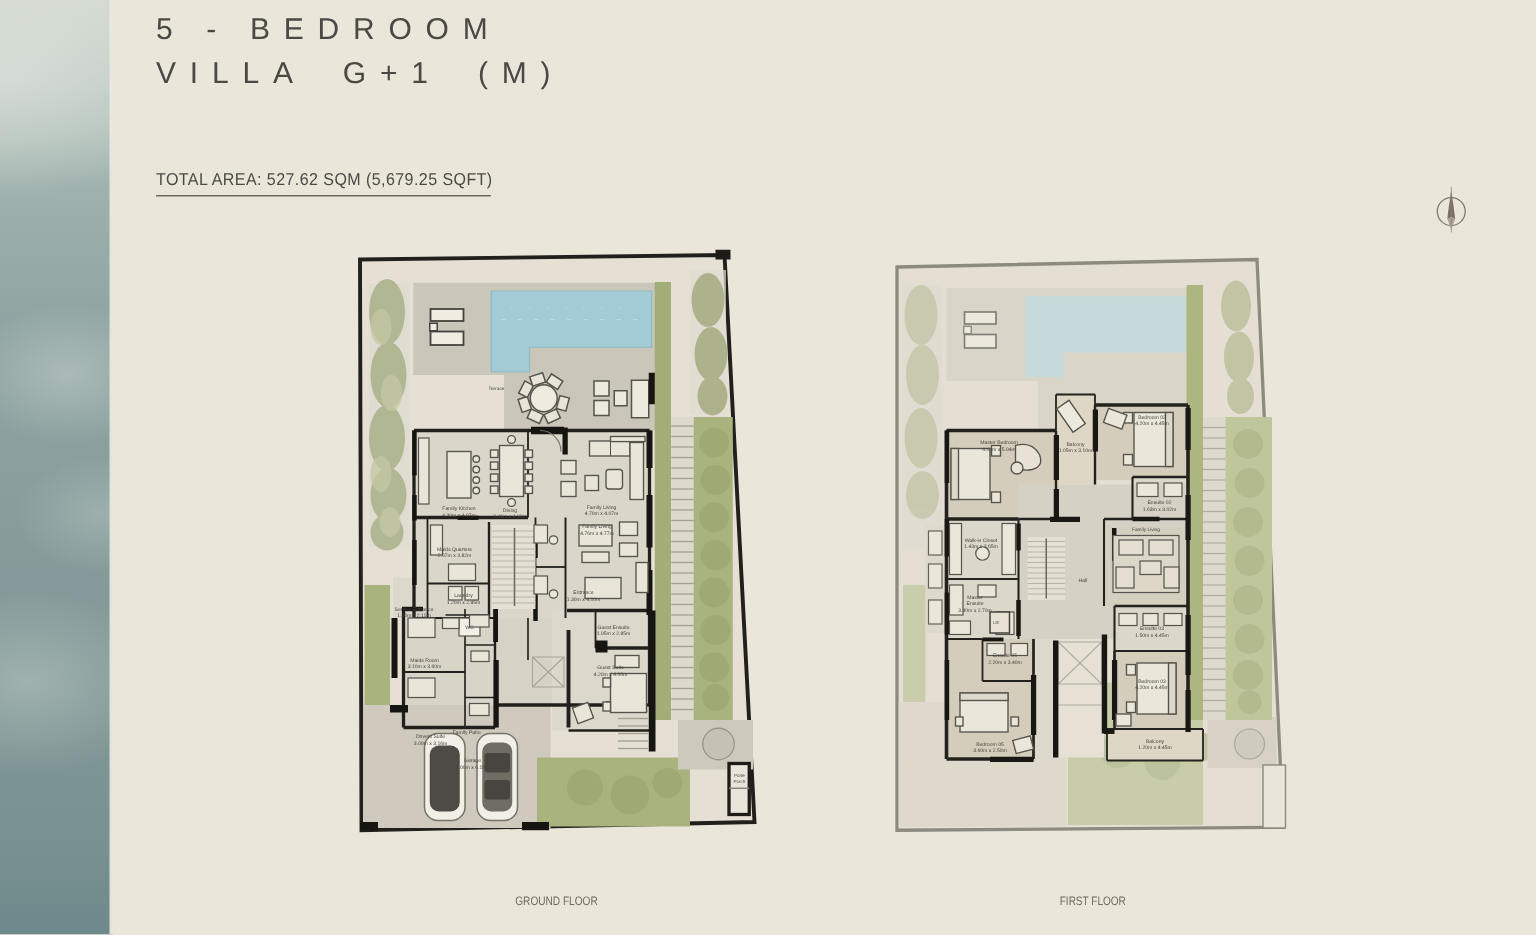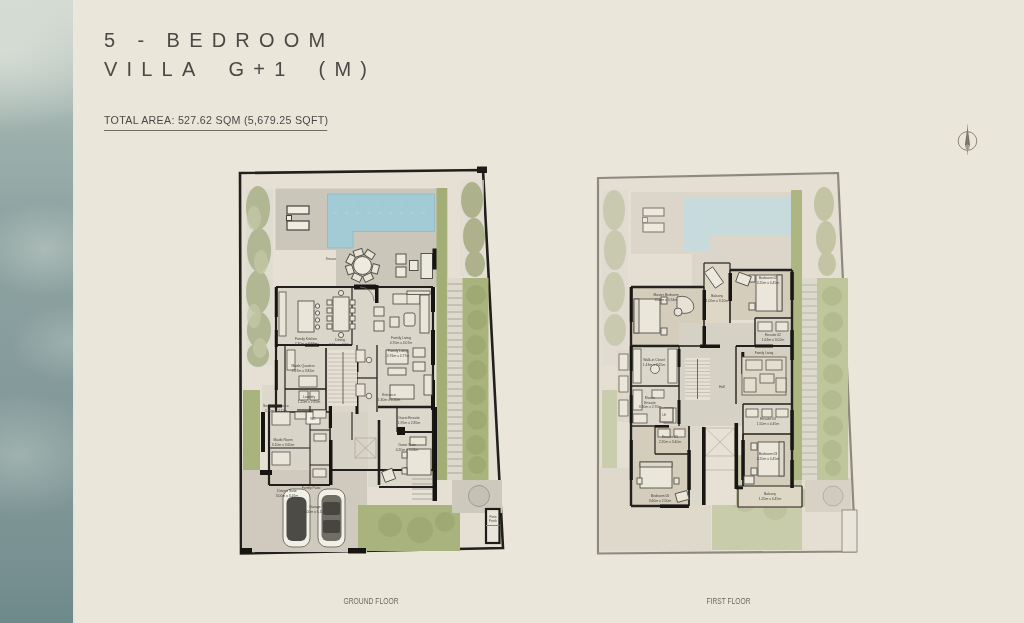--- a/index.html
+++ b/index.html
@@ -15,21 +15,21 @@
     linear-gradient(180deg, rgba(226,231,223,.5) 0%, rgba(226,231,223,0) 20%),
     radial-gradient(95px 65px at 60% 40%, rgba(206,216,208,.45), rgba(206,216,208,0) 72%),
     radial-gradient(130px 85px at 25% 73%, rgba(201,213,205,.42), rgba(201,213,205,0) 72%),
     radial-gradient(160px 110px at 5% 8%, rgba(228,233,225,.55), rgba(228,233,225,0) 75%),
     radial-gradient(80px 55px at 90% 55%, rgba(196,209,203,.35), rgba(196,209,203,0) 70%),
     linear-gradient(180deg, #c2cbc1 0%, #b2c0ba 10%, #9cafab 22%, #90a5a3 34%, #8aa09f 48%, #859b9b 62%, #809797 76%, #7b9294 88%, #6e898b 100%);">
 </div>
 
 <div class="abs" style="left:73px;top:0;width:3px;height:623px;background:linear-gradient(90deg,rgba(235,235,228,.9),rgba(235,230,218,1));"></div>
 
-<div class="abs" style="left:104px;top:26px;font-size:20px;letter-spacing:9.2px;color:#4b4945;line-height:28.6px;white-space:nowrap;">5 - BEDROOM<br>VILLA  G+1  (M)</div>
+<div class="abs" style="left:104px;top:6px;font-size:20px;letter-spacing:9.2px;color:#4b4945;line-height:28.6px;white-space:nowrap;">5 - BEDROOM<br>VILLA  G+1  (M)</div>
 
 <div class="abs" style="left:104px;top:114px;width:240px;border-bottom:1px solid #6f6b62;padding-bottom:4px;font-size:11.5px;letter-spacing:0.3px;color:#4b4945;white-space:nowrap;transform:scaleX(0.93);transform-origin:0 0;">TOTAL AREA: 527.62 SQM (5,679.25 SQFT)</div>
 
 <svg class="abs" style="left:0;top:0;" width="1024" height="623" viewBox="0 0 1024 623">
 
   <g id="compass" fill="none" stroke="#837b6f" stroke-width="0.9">
     <circle cx="967.5" cy="141" r="9.3"></circle>
     <path d="M967.5 126.5 C966.4 135 965.4 140.5 964.9 146 L967.5 144.6 L970.1 146 C969.6 140.5 968.6 135 967.5 126.5 Z" fill="#776f62" stroke="none"></path>
     <path d="M964.9 146 L967.5 152.8 L970.1 146 L967.5 144.6 Z" fill="#aaa294" stroke="none"></path>
     <line x1="967.5" y1="124.5" x2="967.5" y2="155" stroke="#8d8577" stroke-width="0.5"></line>

